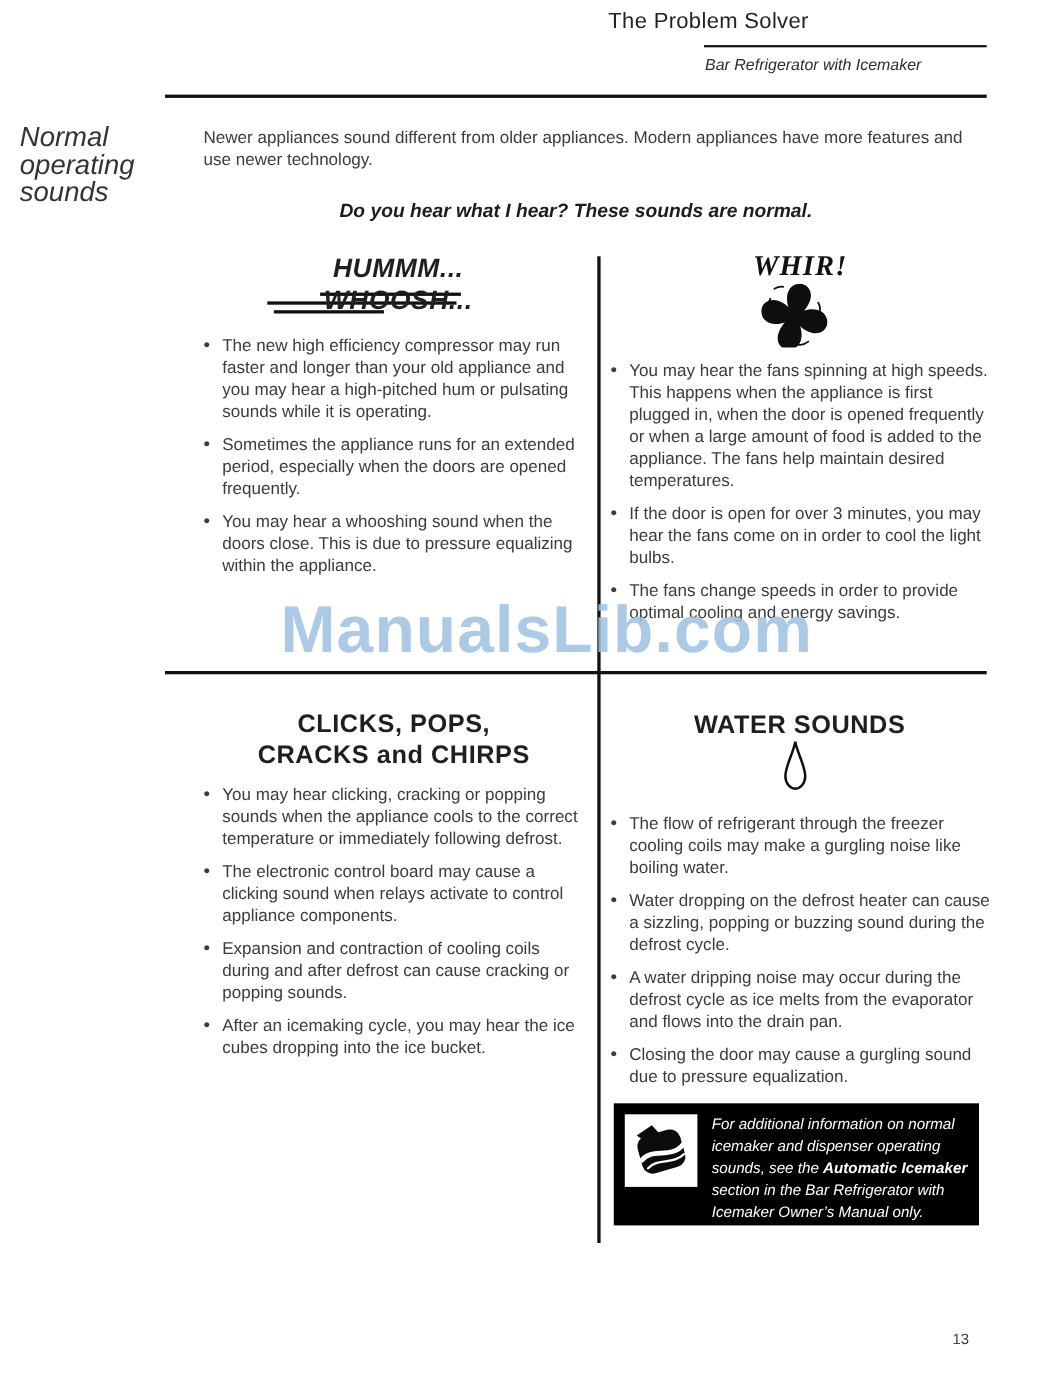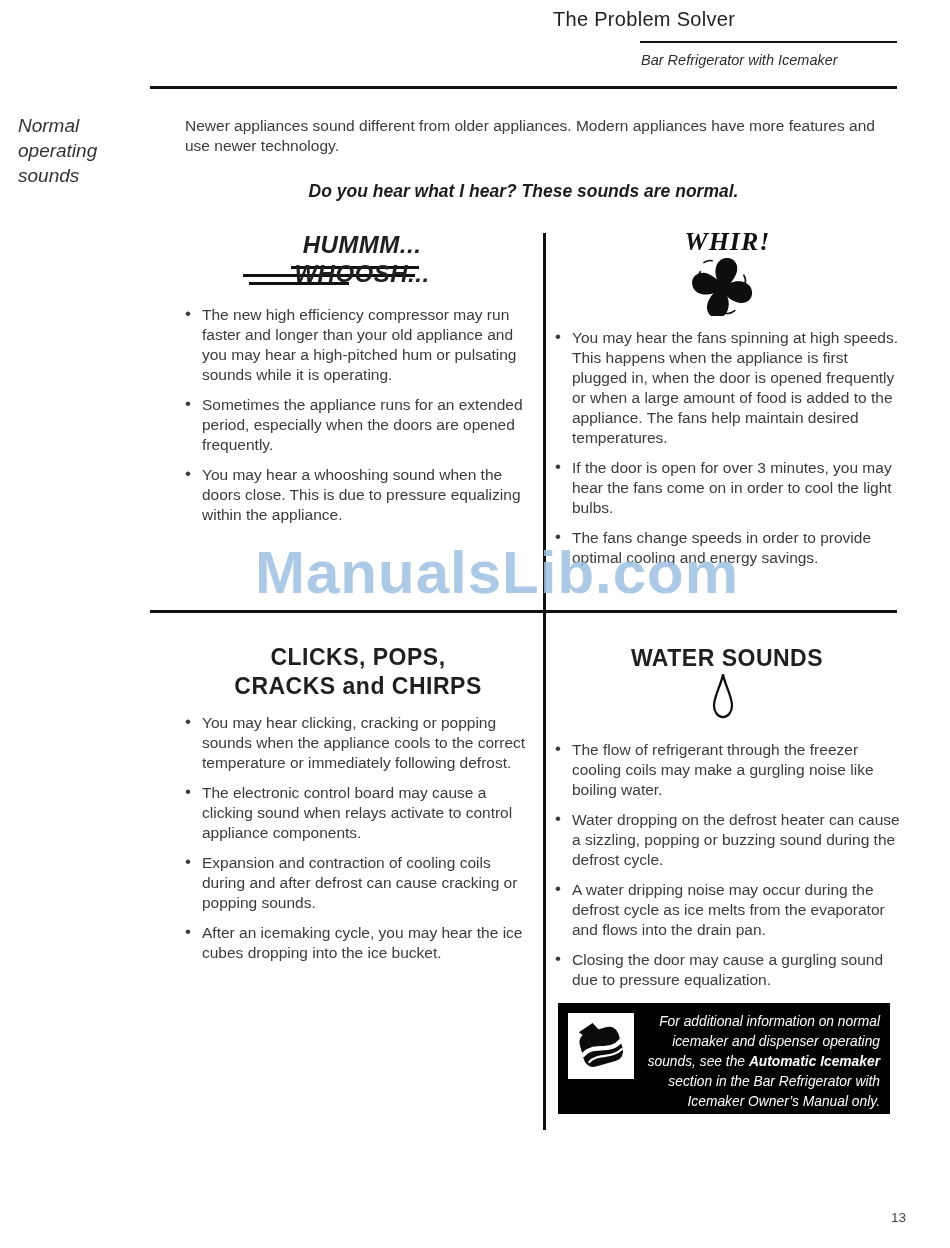--- a/index.html
+++ b/index.html
@@ -21,21 +21,21 @@
   .subtitle-rule{left:640px;top:41px;width:257px;border-top:2px solid #111;}
   .doc-subtitle{
     left:641px;top:52px;width:256px;
     font-style:italic;font-size:14.5px;color:#2e2e2e;
   }
   .header-rule{left:150px;top:86px;width:747px;border-top:3px solid #111;}
 
   
   .side-label{
     left:18px;top:113px;width:130px;
-    font-style:italic;font-size:19px;line-height:25px;color:#333;
+    font-style:italic;font-size:25px;line-height:25px;color:#333;
   }
 
   
   .intro{
     left:185px;top:116px;width:690px;
     font-size:15.5px;line-height:20px;color:#3b3b3b;
   }
   .tagline{
     left:150px;top:181px;width:747px;text-align:center;
     font-weight:bold;font-style:italic;font-size:17.5px;color:#1c1c1c;
@@ -83,42 +83,42 @@
     font-size:17px;color:#3b3b3b;
   }
   .list-hum{left:185px;top:305px;width:342px;}
   .list-whir{left:555px;top:328px;width:352px;}
   .list-clicks{left:185px;top:713px;width:348px;}
   .list-water{left:555px;top:740px;width:352px;}
 
   
   .note-box{
     left:558px;top:1003px;width:332px;height:111px;
-    background:#000;color:#fff;display:flex;align-items:flex-start;text-align:right;
+    background:#000;color:#fff;display:flex;align-items:flex-start;
   }
   .note-icon-tile{
     width:66px;height:66px;background:#fff;margin:10px 0 0 10px;flex:none;
     display:flex;align-items:center;justify-content:center;
   }
   .note-text{
     margin:9px 10px 0 13px;
     font-style:italic;font-size:13.8px;line-height:20px;color:#fff;
   }
   .note-text b{font-weight:bold;}
 
   
   .watermark{
     left:255px;top:538px;width:470px;
     font-weight:bold;font-size:60px;letter-spacing:1px;
     color:rgba(158,192,226,0.85);
     z-index:5;white-space:nowrap;
   }
 
   
-  .page-number{left:866px;top:1210px;width:40px;font-size:13.5px;color:#444;text-align:right;}
+  .page-number{left:866px;top:1210px;width:40px;font-size:13.5px;color:#444;}
 </style>
 </head>
 <body>
 
 <div id="page">
 
   <div class="abs doc-title">The Problem Solver</div>
   <div class="abs subtitle-rule"></div>
   <div class="abs doc-subtitle">Bar Refrigerator with Icemaker</div>
   <div class="abs header-rule"></div>

